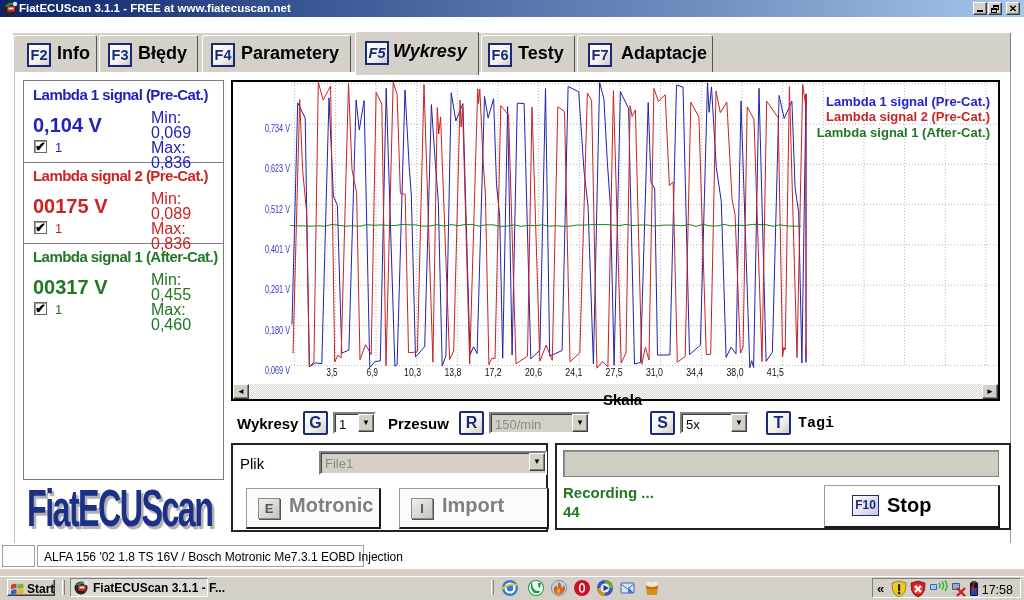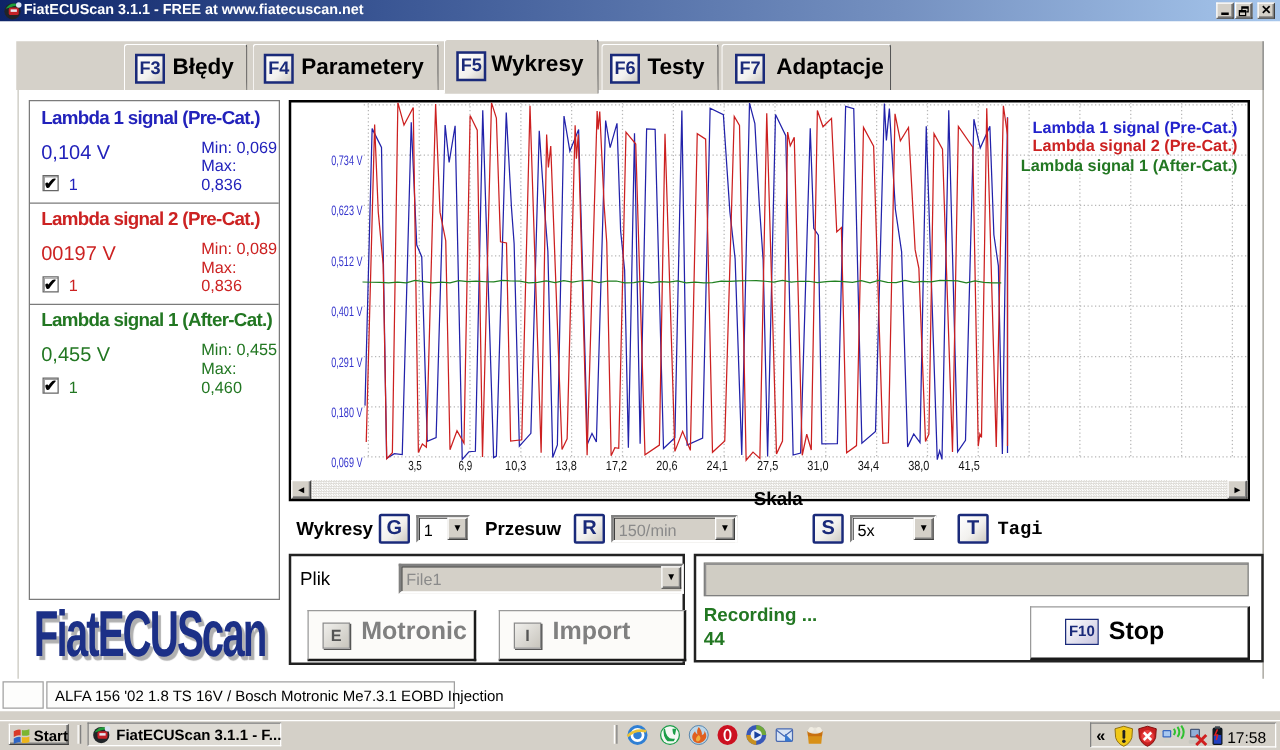--- a/index.html
+++ b/index.html
@@ -14,31 +14,31 @@
 .winbtn { top:2px; width:14px; height:13px; background:#d4d0c8;
   border-top:1px solid #fff; border-left:1px solid #fff;
   border-right:1px solid #404040; border-bottom:1px solid #404040;
   box-shadow:inset -1px -1px 0 #808080; font-size:9px; line-height:11px; text-align:center; font-weight:bold; color:#000;}
 
 
 #tabband { left:13px; top:33px; width:998px; height:39px; background:#d5d1c9; border-right:1px solid #808080;}
 .tab { position:absolute; top:4px; height:37px; background:#d5d1c9;
   border-top:1px solid #fff; border-left:1px solid #fff; border-right:1px solid #555;
   border-top-left-radius:3px; border-top-right-radius:3px; }
-.tab.active { top:0px; height:44px; border-left:1px solid #fff; border-top:1px solid #fff;}
+.tab.active { top:0px; height:44px; border-left:1px solid #fff; border-top:1px solid #fff;font-style:italic;}
 .fkey { position:absolute; top:7px; width:24px; height:24px; background:linear-gradient(135deg,#ffffff 0%,#f2f1ee 60%,#cfccc4 100%);
   border:2px solid #1a2a7a; font-weight:bold; color:#1a2a7a; font-size:14.5px; text-align:center; line-height:20px;}
 .tablabel { position:absolute; top:7px; font-weight:bold; font-size:18px; color:#000; white-space:nowrap;}
 
 
 #leftpanel { left:23px; top:80px; width:201px; height:400px; background:#fff; border:1px solid #7b7b7b; }
 .sep { position:absolute; left:0; width:100%; height:1px; background:#7b7b7b; }
 .sigtitle { position:absolute; left:9px; font-weight:bold; font-size:15px; letter-spacing:-0.55px; white-space:nowrap;}
-.sigval { position:absolute; left:9px; font-weight:normal; font-size:16px; }
-.minmax { position:absolute; left:137px; font-size:13px; line-height:15px; }
+.sigval { position:absolute; left:9px; font-weight:bold; font-size:20px; }
+.minmax { position:absolute; left:127px; font-size:16px; line-height:15px; }
 .cb { position:absolute; left:10px; width:13px; height:13px; background:#fff; border:1px solid #666;
   box-shadow:inset 1px 1px 0 #a0a0a0; font-size:13px; line-height:12px; text-align:center; color:#000; font-weight:bold;}
 .cblbl { position:absolute; left:31px; font-size:13px; }
 .blue { color:#2222bb; } .red { color:#cc2222; } .green { color:#227722; }
 
 #logo { left:27px; top:478px; width:200px; font-weight:bold; font-size:52px; color:#1c3087;
   letter-spacing:-2.5px; transform:scaleX(0.62); transform-origin:left; white-space:nowrap;
   text-shadow:4px 3px 1px #b0b0b0; }
 
 
@@ -99,20 +99,24 @@
     <div style="position:absolute;left:3px;bottom:2px;width:6px;height:2px;background:#000;"></div>
   </div>
 <div class="abs winbtn" style="left:988px;">
   <div style="position:absolute;left:4px;top:2px;width:6px;height:5px;border:1px solid #000;border-top-width:2px;"></div>
   <div style="position:absolute;left:2px;top:5px;width:6px;height:5px;border:1px solid #000;border-top-width:2px;background:#d4d0c8;"></div>
 </div>
 <div class="abs winbtn" style="left:1006px;font-size:10px;line-height:12px;">✕</div>
 
 <div class="abs" id="tabband"></div>
 <div class="abs" id="tabs" style="left:0;top:31px;width:1024px;height:44px;">
+  <div class="tab" style="left:13px;width:84px;">
+      <div class="fkey" style="left:13px;">F2</div>
+      <div class="tablabel" style="left:43px;">Info</div>
+    </div>
   <div class="tab" style="left:99px;width:99px;">
       <div class="fkey" style="left:8px;">F3</div>
       <div class="tablabel" style="left:38px;">Błędy</div>
     </div>
   <div class="tab" style="left:202px;width:149px;">
       <div class="fkey" style="left:8px;">F4</div>
       <div class="tablabel" style="left:38px;">Parametery</div>
     </div>
   <div class="tab active" style="left:355px;width:124px;">
       <div class="fkey" style="left:9px;top:9px;">F5</div>
@@ -134,27 +138,27 @@
 <div class="abs" id="leftpanel">
   <div class="sep" style="top:81px;"></div>
   <div class="sep" style="top:162px;"></div>
   <div class="sigtitle blue" style="top:5px;">Lambda 1 signal (Pre-Cat.)</div>
   <div class="sigval blue" style="top:33px;">0,104 V</div>
   <div class="minmax blue" style="top:29px;">Min: 0,069<br>Max: 0,836</div>
   <div class="cb" style="top:59px;">✔</div>
   <div class="cblbl blue" style="top:59px;">1</div>
 
   <div class="sigtitle red" style="top:86px;">Lambda signal 2 (Pre-Cat.)</div>
-  <div class="sigval red" style="top:114px;">00197 V</div>
+  <div class="sigval red" style="top:114px;">00175 V</div>
   <div class="minmax red" style="top:110px;">Min: 0,089<br>Max: 0,836</div>
   <div class="cb" style="top:140px;">✔</div>
   <div class="cblbl red" style="top:140px;">1</div>
 
   <div class="sigtitle green" style="top:167px;">Lambda signal 1 (After-Cat.)</div>
-  <div class="sigval green" style="top:195px;">0,455 V</div>
+  <div class="sigval green" style="top:195px;">00317 V</div>
   <div class="minmax green" style="top:191px;">Min: 0,455<br>Max: 0,460</div>
   <div class="cb" style="top:221px;">✔</div>
   <div class="cblbl green" style="top:221px;">1</div>
 </div>
 
 <div class="abs" id="logo">FiatECUScan</div>
 
 <div class="abs" id="chartbox">
   <svg id="plot" width="765" height="302" style="position:absolute;left:0;top:0;">
 <line x1="58" y1="1.8" x2="765" y2="1.8" stroke="#b6b6b6" stroke-width="1" stroke-dasharray="1,2"></line>
@@ -272,21 +276,21 @@
 <div class="abs raised" style="left:7px;top:579px;width:48px;height:17px;">
   <svg width="15" height="15" style="position:absolute;left:2px;top:1px;" viewBox="0 0 15 15">
     <path d="M1 4 Q4 2.2 6.5 2.8 L6.5 7.3 Q4 6.7 1 8.5 Z" fill="#d83b28"></path>
     <path d="M7.5 2.9 Q10.5 3.6 13.5 2.4 L13.5 6.9 Q10.5 8.1 7.5 7.4 Z" fill="#7cb531"></path>
     <path d="M1 9.7 Q4 7.9 6.5 8.5 L6.5 13 Q4 12.4 1 14.2 Z" fill="#2f66c4"></path>
     <path d="M7.5 8.6 Q10.5 9.3 13.5 8.1 L13.5 12.6 Q10.5 13.8 7.5 13.1 Z" fill="#edb51c"></path>
   </svg>
   <span style="position:absolute;left:19px;top:2px;font-weight:bold;font-size:12px;">Start</span>
 </div>
 <div class="abs" style="left:62px;top:580px;width:3px;height:15px;border-left:1px solid #fff;border-right:1px solid #808080;"></div>
-<div class="abs sunken" style="left:70px;top:578px;width:155px;height:19px;background:#dedbd4;">
+<div class="abs sunken" style="left:70px;top:578px;width:138px;height:19px;background:#dedbd4;">
   <div id="appicon2" style="position:absolute;left:3px;top:1px;width:15px;height:15px;">
   <svg width="15" height="15" viewBox="0 0 15 15">
     <circle cx="7" cy="8" r="6.5" fill="#202428"></circle>
     <path d="M1.5 6 Q5 1 10 2 L13 4 Q9 3 5 5 Z" fill="#1f9e3a"></path>
     <rect x="4" y="5" width="8" height="6" rx="1.5" fill="#c32127"></rect>
     <rect x="5.5" y="6.5" width="5" height="2" fill="#e8e6f0"></rect>
     <circle cx="12" cy="3" r="2.2" fill="#d9e3f2"></circle>
   </svg></div>
   <span style="position:absolute;left:22px;top:2px;font-weight:bold;font-size:12px;white-space:nowrap;">FiatECUScan 3.1.1 - F...</span>
 </div>

